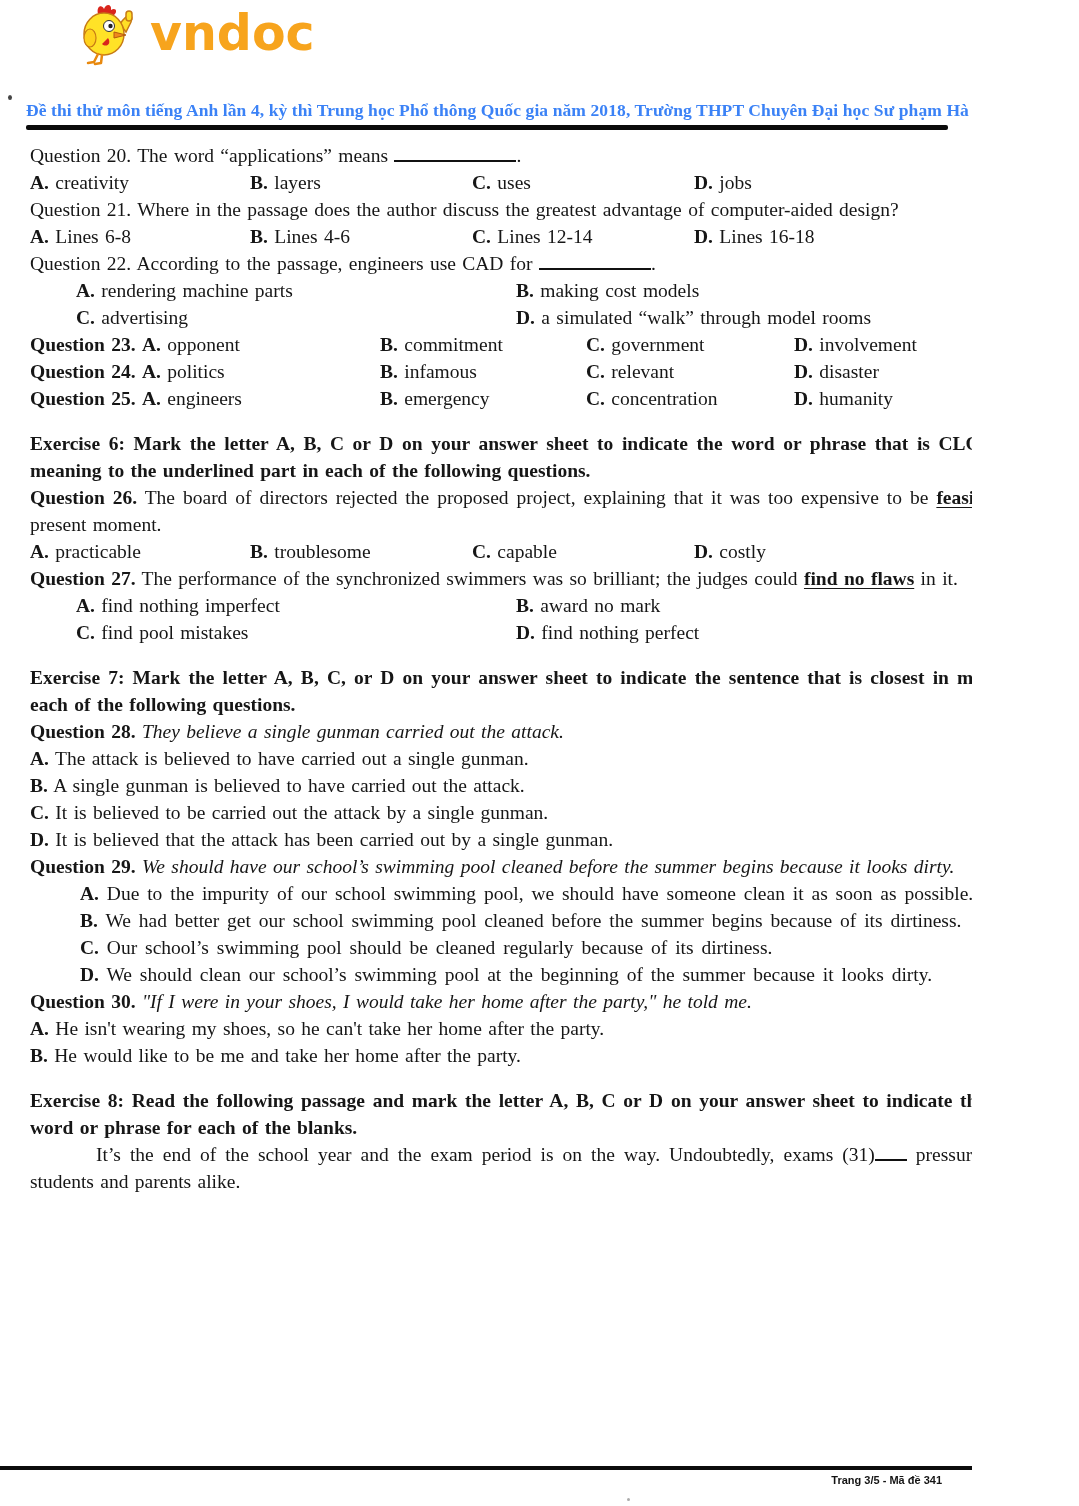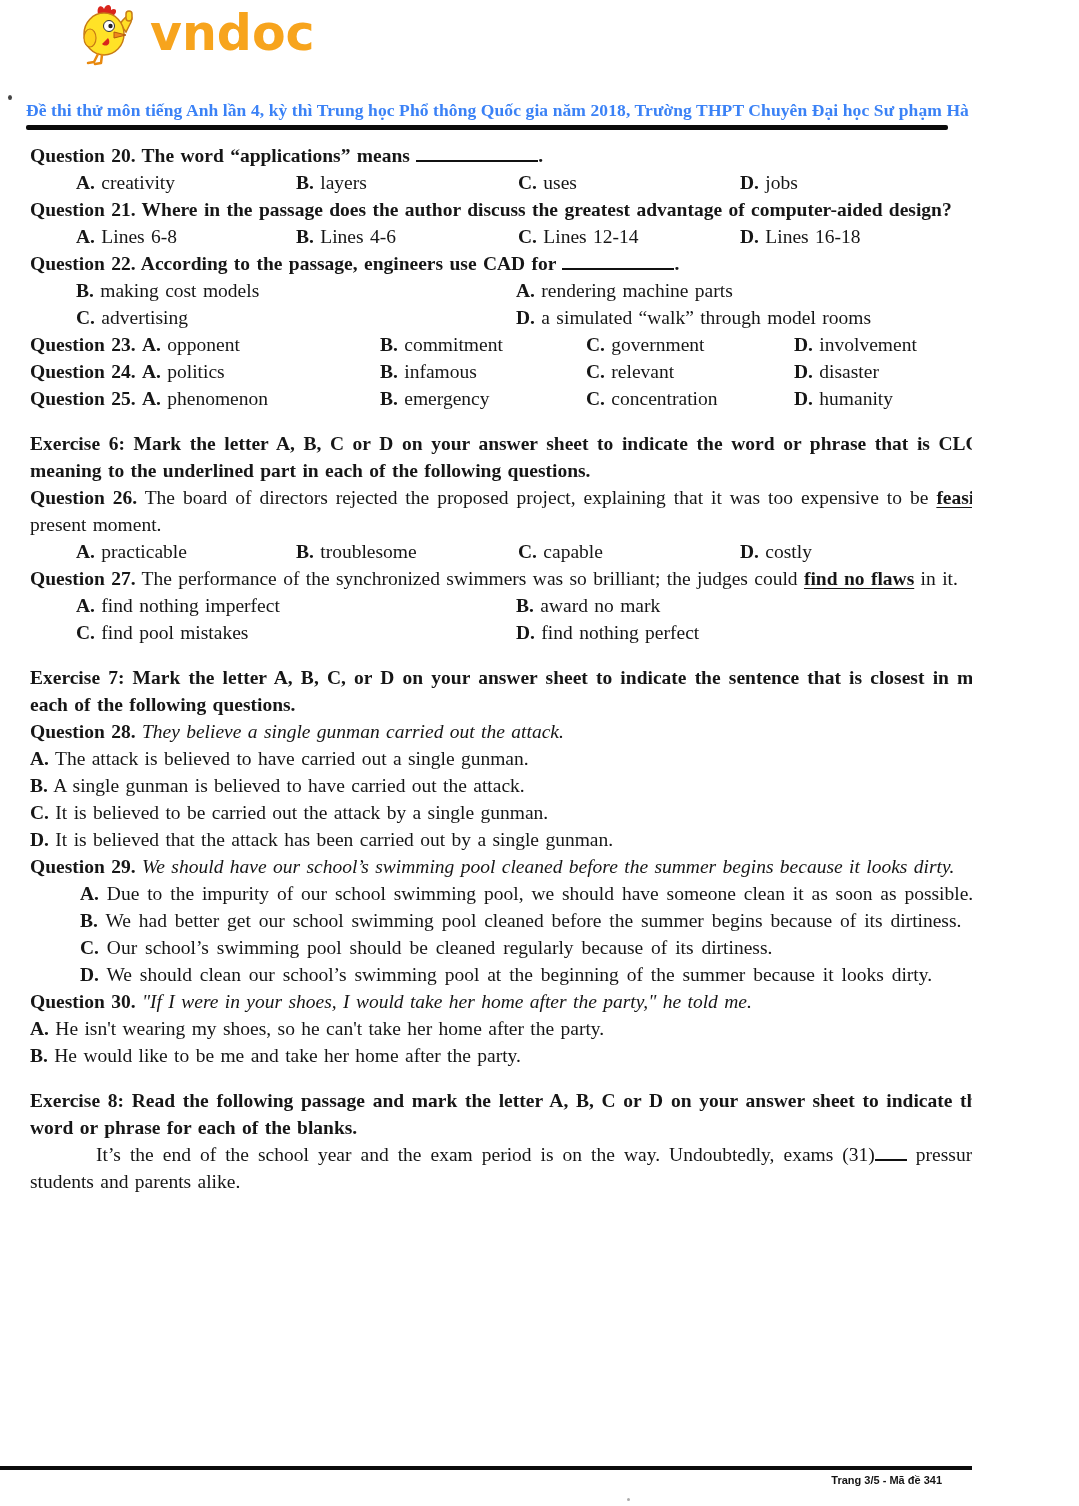--- a/index.html
+++ b/index.html
@@ -17,28 +17,28 @@
   .header { position:absolute; top:98px; left:26px; right:24px; }
   .exam-title {
     font-weight:bold; font-size:17.5px; line-height:24px; color:#3b82f6;
     white-space:nowrap; letter-spacing:0.1px;
   }
   .title-rule { height:5px; background:#0b0b0b; margin-top:3px; border-radius:2px; }
   
   .content { position:absolute; top:142px; left:30px; width:1023px; font-size:19.5px; line-height:27px; word-spacing:1.5px; }
   .content p { margin:0; }
   .line { text-align:justify; }
-  .bold { font-weight:bold; }
+  .bold { font-weight:normal; }
   b { font-weight:bold; }
   .italic { font-style:italic; }
   .ulb { font-weight:bold; text-decoration:underline; text-underline-offset:3px; }
   .exhead { font-weight:bold; text-align:justify; margin-top:18px !important; }
   .blank { display:inline-block; border-bottom:2.5px solid #111; height:15px; vertical-align:baseline; }
   .w120 { width:122px; } .w112 { width:112px; } .w30 { width:32px; }
-  .opts-4 { display:grid; grid-template-columns:220px 222px 222px auto; margin-left:46px; }
+  .opts-4 { display:grid; grid-template-columns:220px 222px 222px auto; }
   .opts-2 { display:grid; grid-template-columns:440px auto; margin-left:46px; }
   .ex5row { display:grid; grid-template-columns:350px 206px 208px auto; }
   .sopt { margin-left:50px; }
   .popt { text-indent:50px; text-align:justify; word-spacing:3px; }
   .para { text-indent:66px; text-align:justify; }
   
   .footer-rule { position:absolute; left:0; right:0; top:1466px; height:4px; background:#0c0c0c; }
   .footer-label {
     position:absolute; right:30px; top:1474px;
     font-family:"Liberation Sans", sans-serif; font-weight:bold; font-size:11px; color:#141414;
@@ -108,40 +108,40 @@
       <span><b>C.</b> <span>Lines 12-14</span></span>
       <span><b>D.</b> <span>Lines 16-18</span></span>
     </div>
 
     <p class="line bold">
       <span>Question 22.</span>
       <span>According to the passage, engineers use CAD for</span>
       <span class="blank w112"></span><span>.</span>
     </p>
     <div class="opts-2">
+      <span><b>A.</b> <span>rendering machine parts</span></span>
       <span><b>B.</b> <span>making cost models</span></span>
-      <span><b>A.</b> <span>rendering machine parts</span></span>
       <span><b>C.</b> <span>advertising</span></span>
       <span><b>D.</b> <span>a simulated “walk” through model rooms</span></span>
     </div>
 
     <div class="ex5row">
       <span><b>Question 23.</b> <b>A.</b> <span>opponent</span></span>
       <span><b>B.</b> <span>commitment</span></span>
       <span><b>C.</b> <span>government</span></span>
       <span><b>D.</b> <span>involvement</span></span>
     </div>
     <div class="ex5row">
       <span><b>Question 24.</b> <b>A.</b> <span>politics</span></span>
       <span><b>B.</b> <span>infamous</span></span>
       <span><b>C.</b> <span>relevant</span></span>
       <span><b>D.</b> <span>disaster</span></span>
     </div>
     <div class="ex5row">
-      <span><b>Question 25.</b> <b>A.</b> <span>phenomenon</span></span>
+      <span><b>Question 25.</b> <b>A.</b> <span>engineers</span></span>
       <span><b>B.</b> <span>emergency</span></span>
       <span><b>C.</b> <span>concentration</span></span>
       <span><b>D.</b> <span>humanity</span></span>
     </div>
 
     <p class="line exhead">Exercise 6: Mark the letter A, B, C or D on your answer sheet to indicate the word or phrase that is CLOSEST in meaning to the underlined part in each of the following questions.</p>
     <p class="line">
       <b>Question 26.</b>
       <span>The board of directors rejected the proposed project, explaining that it was too expensive to be</span>
       <span class="ulb">feasible</span>

